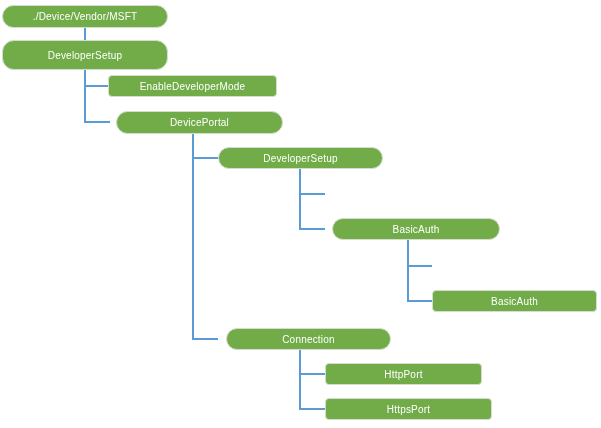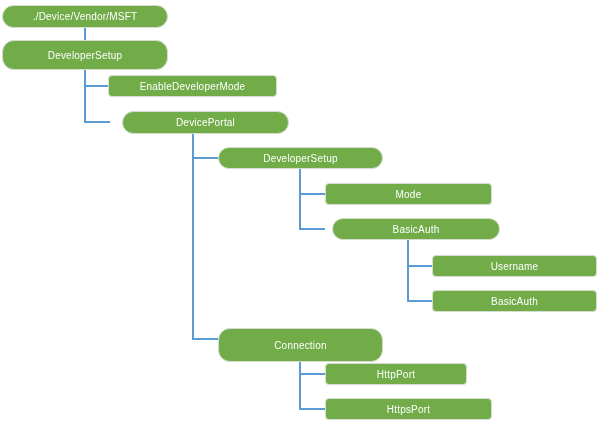--- a/index.html
+++ b/index.html
@@ -35,28 +35,28 @@
     white-space: nowrap;
     letter-spacing: 0.2px;
   }
   .pill { border-radius: 12px; }
   .rect { border-radius: 4px; }
 
   
   #n-root      { left: 2px;   top: 5px;   width: 166px; height: 23px; }
   #n-devsetup  { left: 2px;   top: 40px;  width: 166px; height: 30px; }
   #n-enabledev { left: 108px; top: 75px;  width: 169px; height: 22px; }
-  #n-devportal { left: 122px; top: 111px; width: 167px; height: 23px; }
+  #n-devportal { left: 116px; top: 111px; width: 167px; height: 23px; }
   #n-auth      { left: 218px; top: 147px; width: 165px; height: 22px; }
   #n-mode      { left: 325px; top: 183px; width: 167px; height: 22px; }
   #n-basicauth { left: 332px; top: 218px; width: 168px; height: 22px; }
   #n-username  { left: 432px; top: 255px; width: 165px; height: 22px; }
   #n-password  { left: 432px; top: 290px; width: 165px; height: 22px; }
-  #n-conn      { left: 218px; top: 328px; width: 165px; height: 34px; }
-  #n-httpport  { left: 325px; top: 363px; width: 142px; height: 22px; }
+  #n-conn      { left: 226px; top: 328px; width: 165px; height: 22px; }
+  #n-httpport  { left: 325px; top: 363px; width: 157px; height: 22px; }
   #n-httpsport { left: 325px; top: 398px; width: 167px; height: 22px; }
 
   #connectors path {
     fill: none;
     stroke-width: 2;
   }
 </style>
 </head>
 <body>
 
@@ -80,25 +80,23 @@
   <div class="node pill" id="n-root">./Device/Vendor/MSFT</div>
 
   <div class="node pill" id="n-devsetup">DeveloperSetup</div>
 
   <div class="node rect" id="n-enabledev">EnableDeveloperMode</div>
 
   <div class="node pill" id="n-devportal">DevicePortal</div>
 
   <div class="node pill" id="n-auth">DeveloperSetup</div>
 
-  <div class="node rect" id="n-mode">Mode</div>
 
   <div class="node pill" id="n-basicauth">BasicAuth</div>
 
-  <div class="node rect" id="n-username">Username</div>
 
   <div class="node rect" id="n-password">BasicAuth</div>
 
   <div class="node pill" id="n-conn">Connection</div>
 
   <div class="node rect" id="n-httpport">HttpPort</div>
 
   <div class="node rect" id="n-httpsport">HttpsPort</div>
 
 </div>

